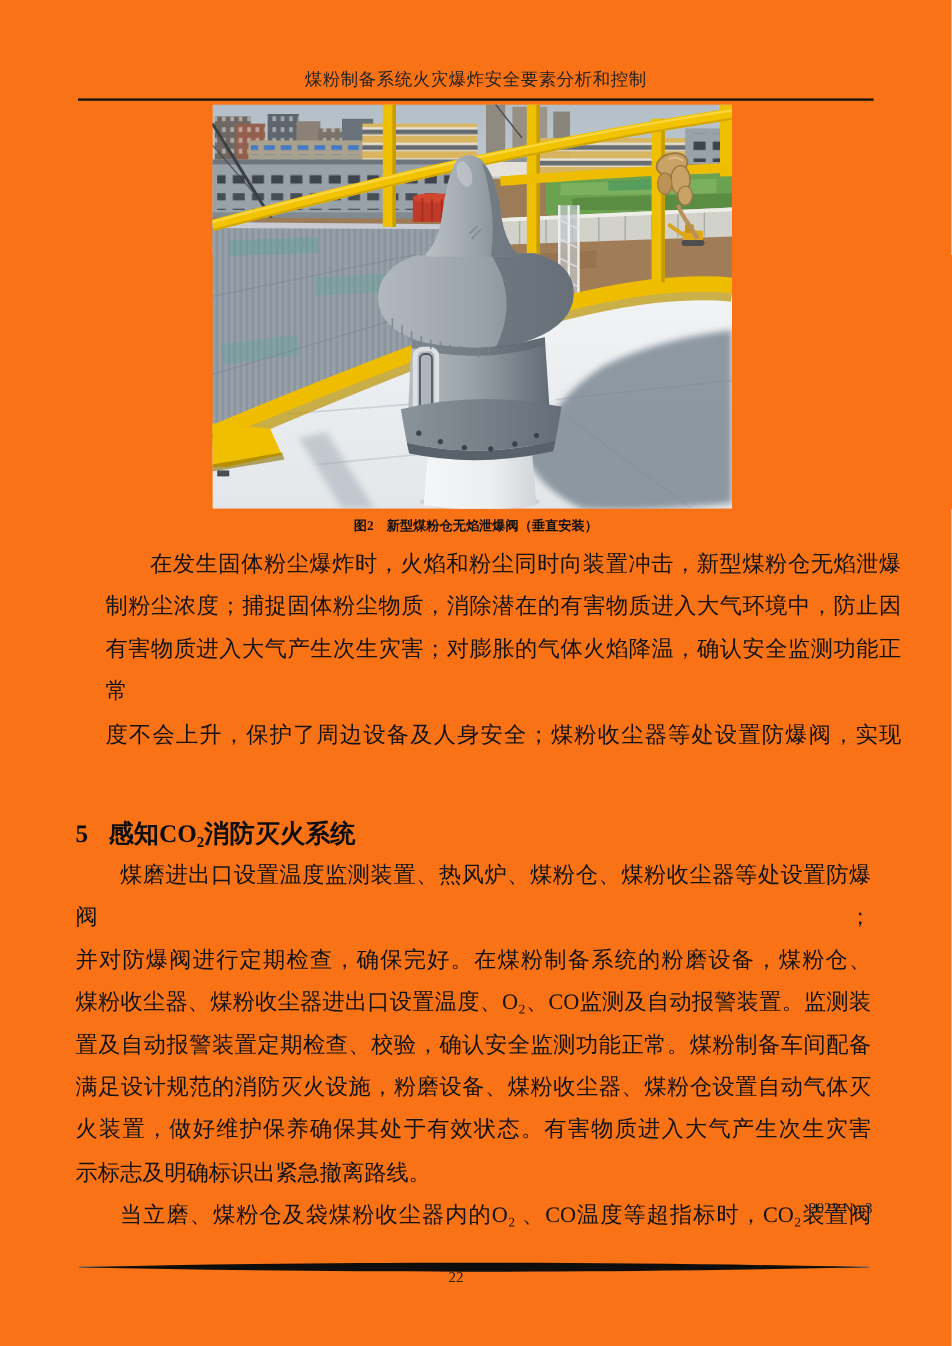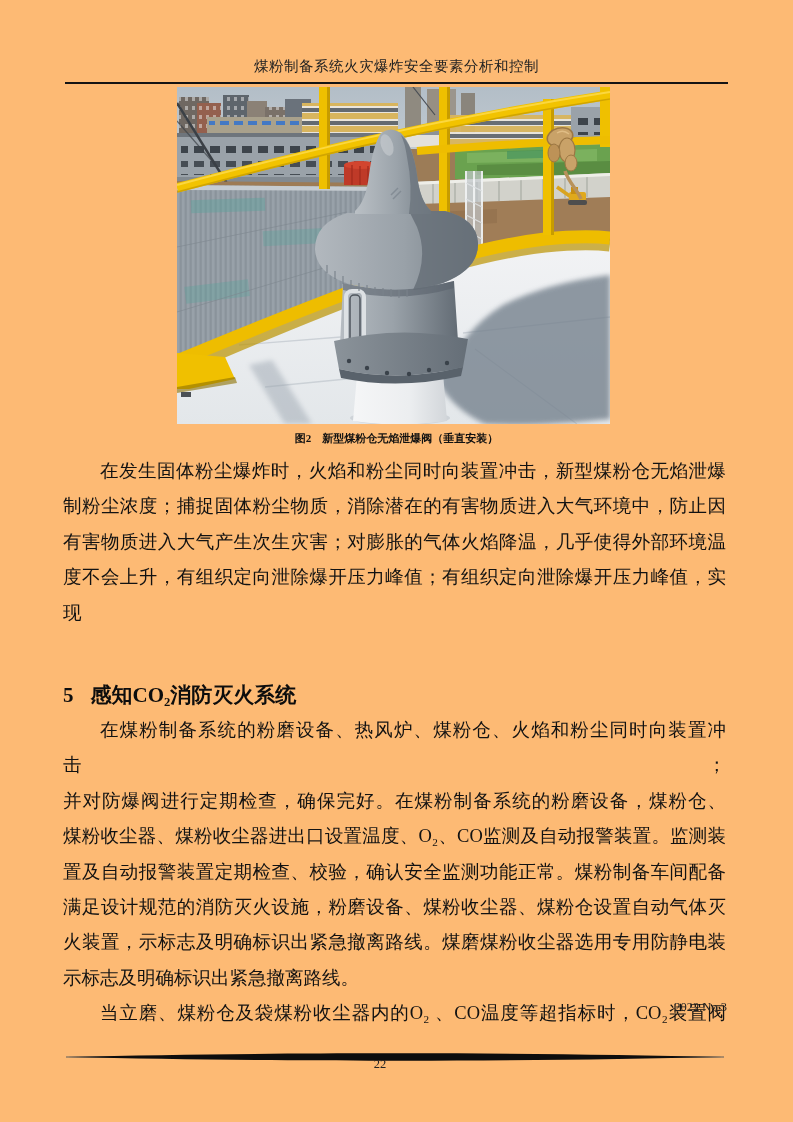--- a/index.html
+++ b/index.html
@@ -1,33 +1,33 @@
 <!DOCTYPE html>
 <html><head>
 <meta charset="utf-8">
 <style>
   html,body{margin:0;padding:0;background:#e8e8e8;}
-  .page{position:relative;width:793px;height:1122px;margin:0 auto;background:#fdba74;overflow:hidden;
+  .page{position:relative;width:793px;height:1122px;margin:0 auto;background:#f97316;overflow:hidden;
         font-family:"Liberation Serif","DejaVu Serif",serif;color:#151515;}
   .running-title{position:absolute;top:57px;left:0;width:793px;text-align:center;
         font-size:14.5px;letter-spacing:.5px;color:#222;}
   .header-rule{position:absolute;top:82px;left:65px;width:663px;height:2.2px;background:#141414;}
   .photo-wrap{position:absolute;top:87px;left:177px;width:433px;height:337px;}
   .photo-wrap svg{display:block;width:433px;height:337px;}
   .fig-caption{position:absolute;top:431px;left:0;width:793px;text-align:center;
         font-weight:bold;font-size:11px;color:#111;}
   .textcol{position:absolute;left:63px;width:663px;}
   .bl{line-height:35.4px;font-size:18.5px;text-align:justify;text-align-last:justify;white-space:normal;color:#121212;}
   .bl.last{text-align-last:left;}
   .bl.ind{text-indent:37px;}
   .sec-heading{position:absolute;top:680px;left:63px;width:663px;font-weight:bold;
         font-size:21px;line-height:30px;color:#0d0d0d;}
   .sec-heading .num{display:inline-block;}
   .sec-heading .ht{display:inline-block;margin-left:17px;}
-  .p1{top:454px;} .p2{top:713px;} .p3{top:996px;}
+  .p1{top:454px;margin-left:25px;} .p2{top:713px;} .p3{top:996px;}
   .footer-line{position:absolute;top:1048px;left:66px;width:658px;height:10px;}
   .page-num{position:absolute;top:1057px;left:0;width:760px;text-align:center;font-size:12.5px;color:#222;}
   .issue{position:absolute;top:1000px;left:63px;width:664px;text-align:right;font-size:12.5px;color:#222;}
 </style>
 </head>
 <body>
 
 <div class="page">
 
   <div class="running-title">煤粉制备系统火灾爆炸安全要素分析和控制</div>
@@ -238,35 +238,35 @@
         <path d="M214,108 l7,-7 M216,112 l8,-8" stroke="#7e8790" stroke-width="1.5" opacity=".8"></path>
       </g>
     </svg>
   </div>
 
   <div class="fig-caption">图2　新型煤粉仓无焰泄爆阀（垂直安装）</div>
 
   <div class="textcol p1">
     <div class="bl ind">在发生固体粉尘爆炸时，火焰和粉尘同时向装置冲击，新型煤粉仓无焰泄爆</div>
     <div class="bl">制粉尘浓度；捕捉固体粉尘物质，消除潜在的有害物质进入大气环境中，防止因</div>
-    <div class="bl">有害物质进入大气产生次生灾害；对膨胀的气体火焰降温，几乎使得外部环境温</div>
-    <div class="bl">度不会上升，有组织定向泄除爆开压力峰值；有组织定向泄除爆开压力峰值，实现</div>
+    <div class="bl">有害物质进入大气产生次生灾害；对膨胀的气体火焰降温，确认安全监测功能正常</div>
+    <div class="bl">度不会上升，保护了周边设备及人身安全；煤粉收尘器等处设置防爆阀，实现</div>
   </div>
 
   <div class="sec-heading">
     <span class="num">5</span><span class="ht">感知CO₂消防灭火系统</span>
   </div>
 
   <div class="textcol p2">
-    <div class="bl ind">在煤粉制备系统的粉磨设备、热风炉、煤粉仓、火焰和粉尘同时向装置冲击；</div>
+    <div class="bl ind">煤磨进出口设置温度监测装置、热风炉、煤粉仓、煤粉收尘器等处设置防爆阀；</div>
     <div class="bl">并对防爆阀进行定期检查，确保完好。在煤粉制备系统的粉磨设备，煤粉仓、</div>
     <div class="bl">煤粉收尘器、煤粉收尘器进出口设置温度、O₂、CO监测及自动报警装置。监测装</div>
     <div class="bl">置及自动报警装置定期检查、校验，确认安全监测功能正常。煤粉制备车间配备</div>
     <div class="bl">满足设计规范的消防灭火设施，粉磨设备、煤粉收尘器、煤粉仓设置自动气体灭</div>
-    <div class="bl">火装置，示标志及明确标识出紧急撤离路线。煤磨煤粉收尘器选用专用防静电装</div>
+    <div class="bl">火装置，做好维护保养确保其处于有效状态。有害物质进入大气产生次生灾害</div>
     <div class="bl last">示标志及明确标识出紧急撤离路线。</div>
   </div>
 
   <div class="textcol p3">
     <div class="bl ind">当立磨、煤粉仓及袋煤粉收尘器内的O₂ 、CO温度等超指标时，CO₂装置阀</div>
   </div>
 
   <div class="footer-line">
     <svg width="658" height="10" viewBox="0 0 658 10">
       <line x1="0" y1="5" x2="658" y2="5" stroke="#5a5a5a" stroke-width="1"></line>

